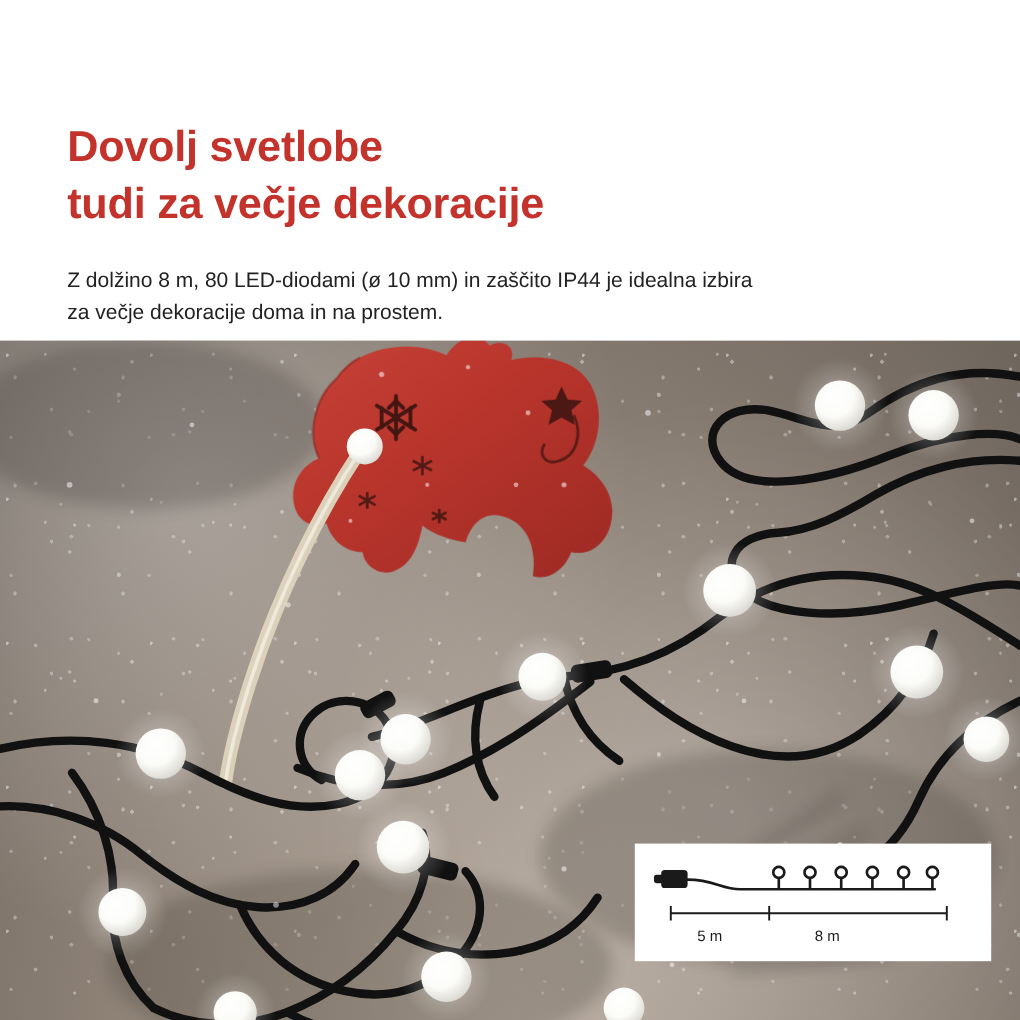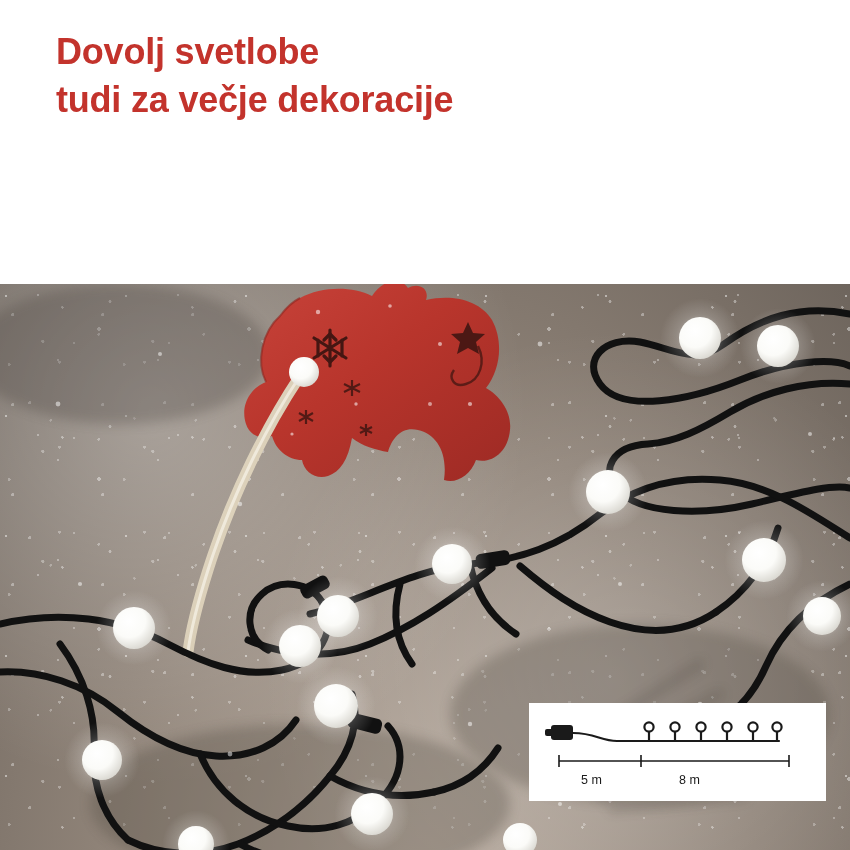--- a/index.html
+++ b/index.html
@@ -21,21 +21,21 @@
 
   
   .header {
     position: absolute;
     left: 0;
     top: 0;
     width: 850px;
     height: 268px;
     background: #ffffff;
     box-sizing: border-box;
-    padding: 28px 56px 0 56px;
+    padding: 98px 56px 0 56px;
   }
   .headline {
     color: #c3332c;
     font-size: 36px;
     font-weight: bold;
     line-height: 1.33;
     letter-spacing: -0.2px;
     margin: 0;
     white-space: pre-line;
   }
@@ -118,20 +118,22 @@
   .dlabel.eight { left: 150px; top: 70px; text-align: right; }
 </style>
 </head>
 <body>
 
 <div id="page">
 
   <div class="header">
     <h1 class="headline">Dovolj svetlobe
 tudi za večje dekoracije</h1>
+    <p class="subcopy">Z dolžino 8 m, 80 LED-diodami (ø 10 mm) in zaščito IP44 je idealna izbira
+za večje dekoracije doma in na prostem.</p>
   </div>
 
   <div class="photo">
     <div class="grain"></div>
 
     <svg class="scene" viewBox="0 0 850 582" xmlns="http://www.w3.org/2000/svg">
       <defs>
         <radialGradient id="bulbGrad" cx="38%" cy="33%" r="72%">
           <stop offset="0%" stop-color="#ffffff"></stop>
           <stop offset="55%" stop-color="#fbfbf8"></stop>

